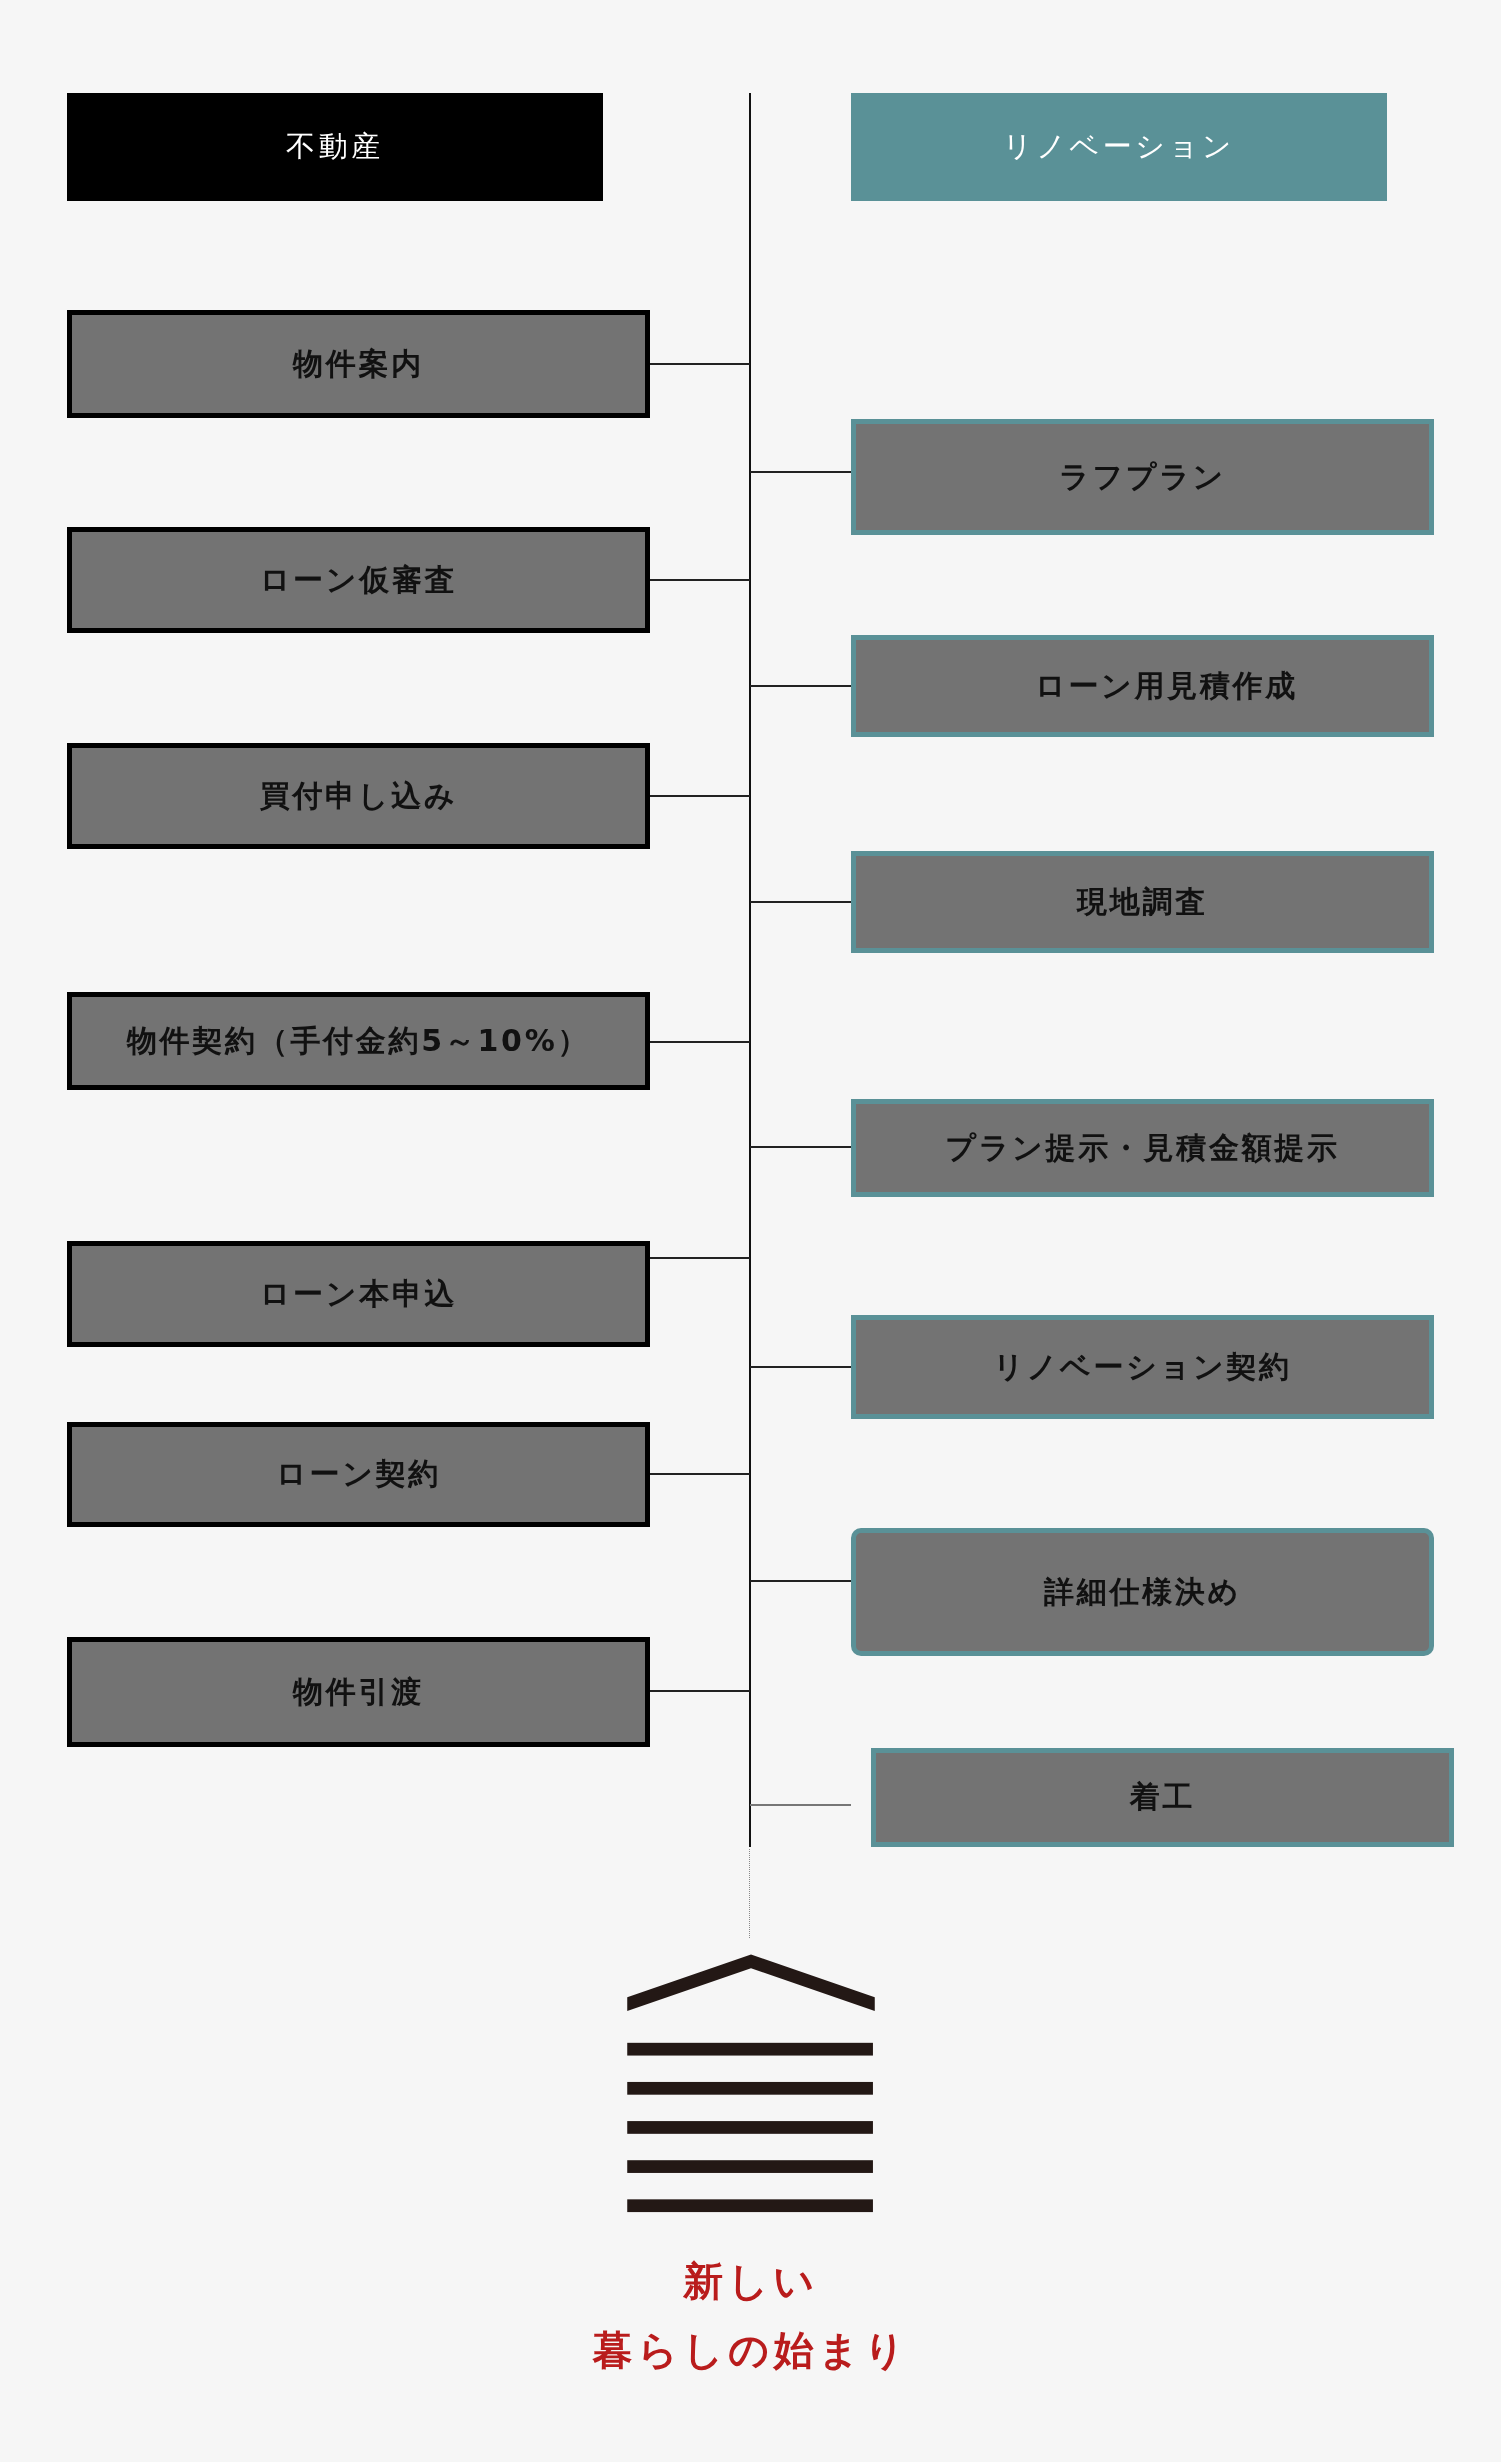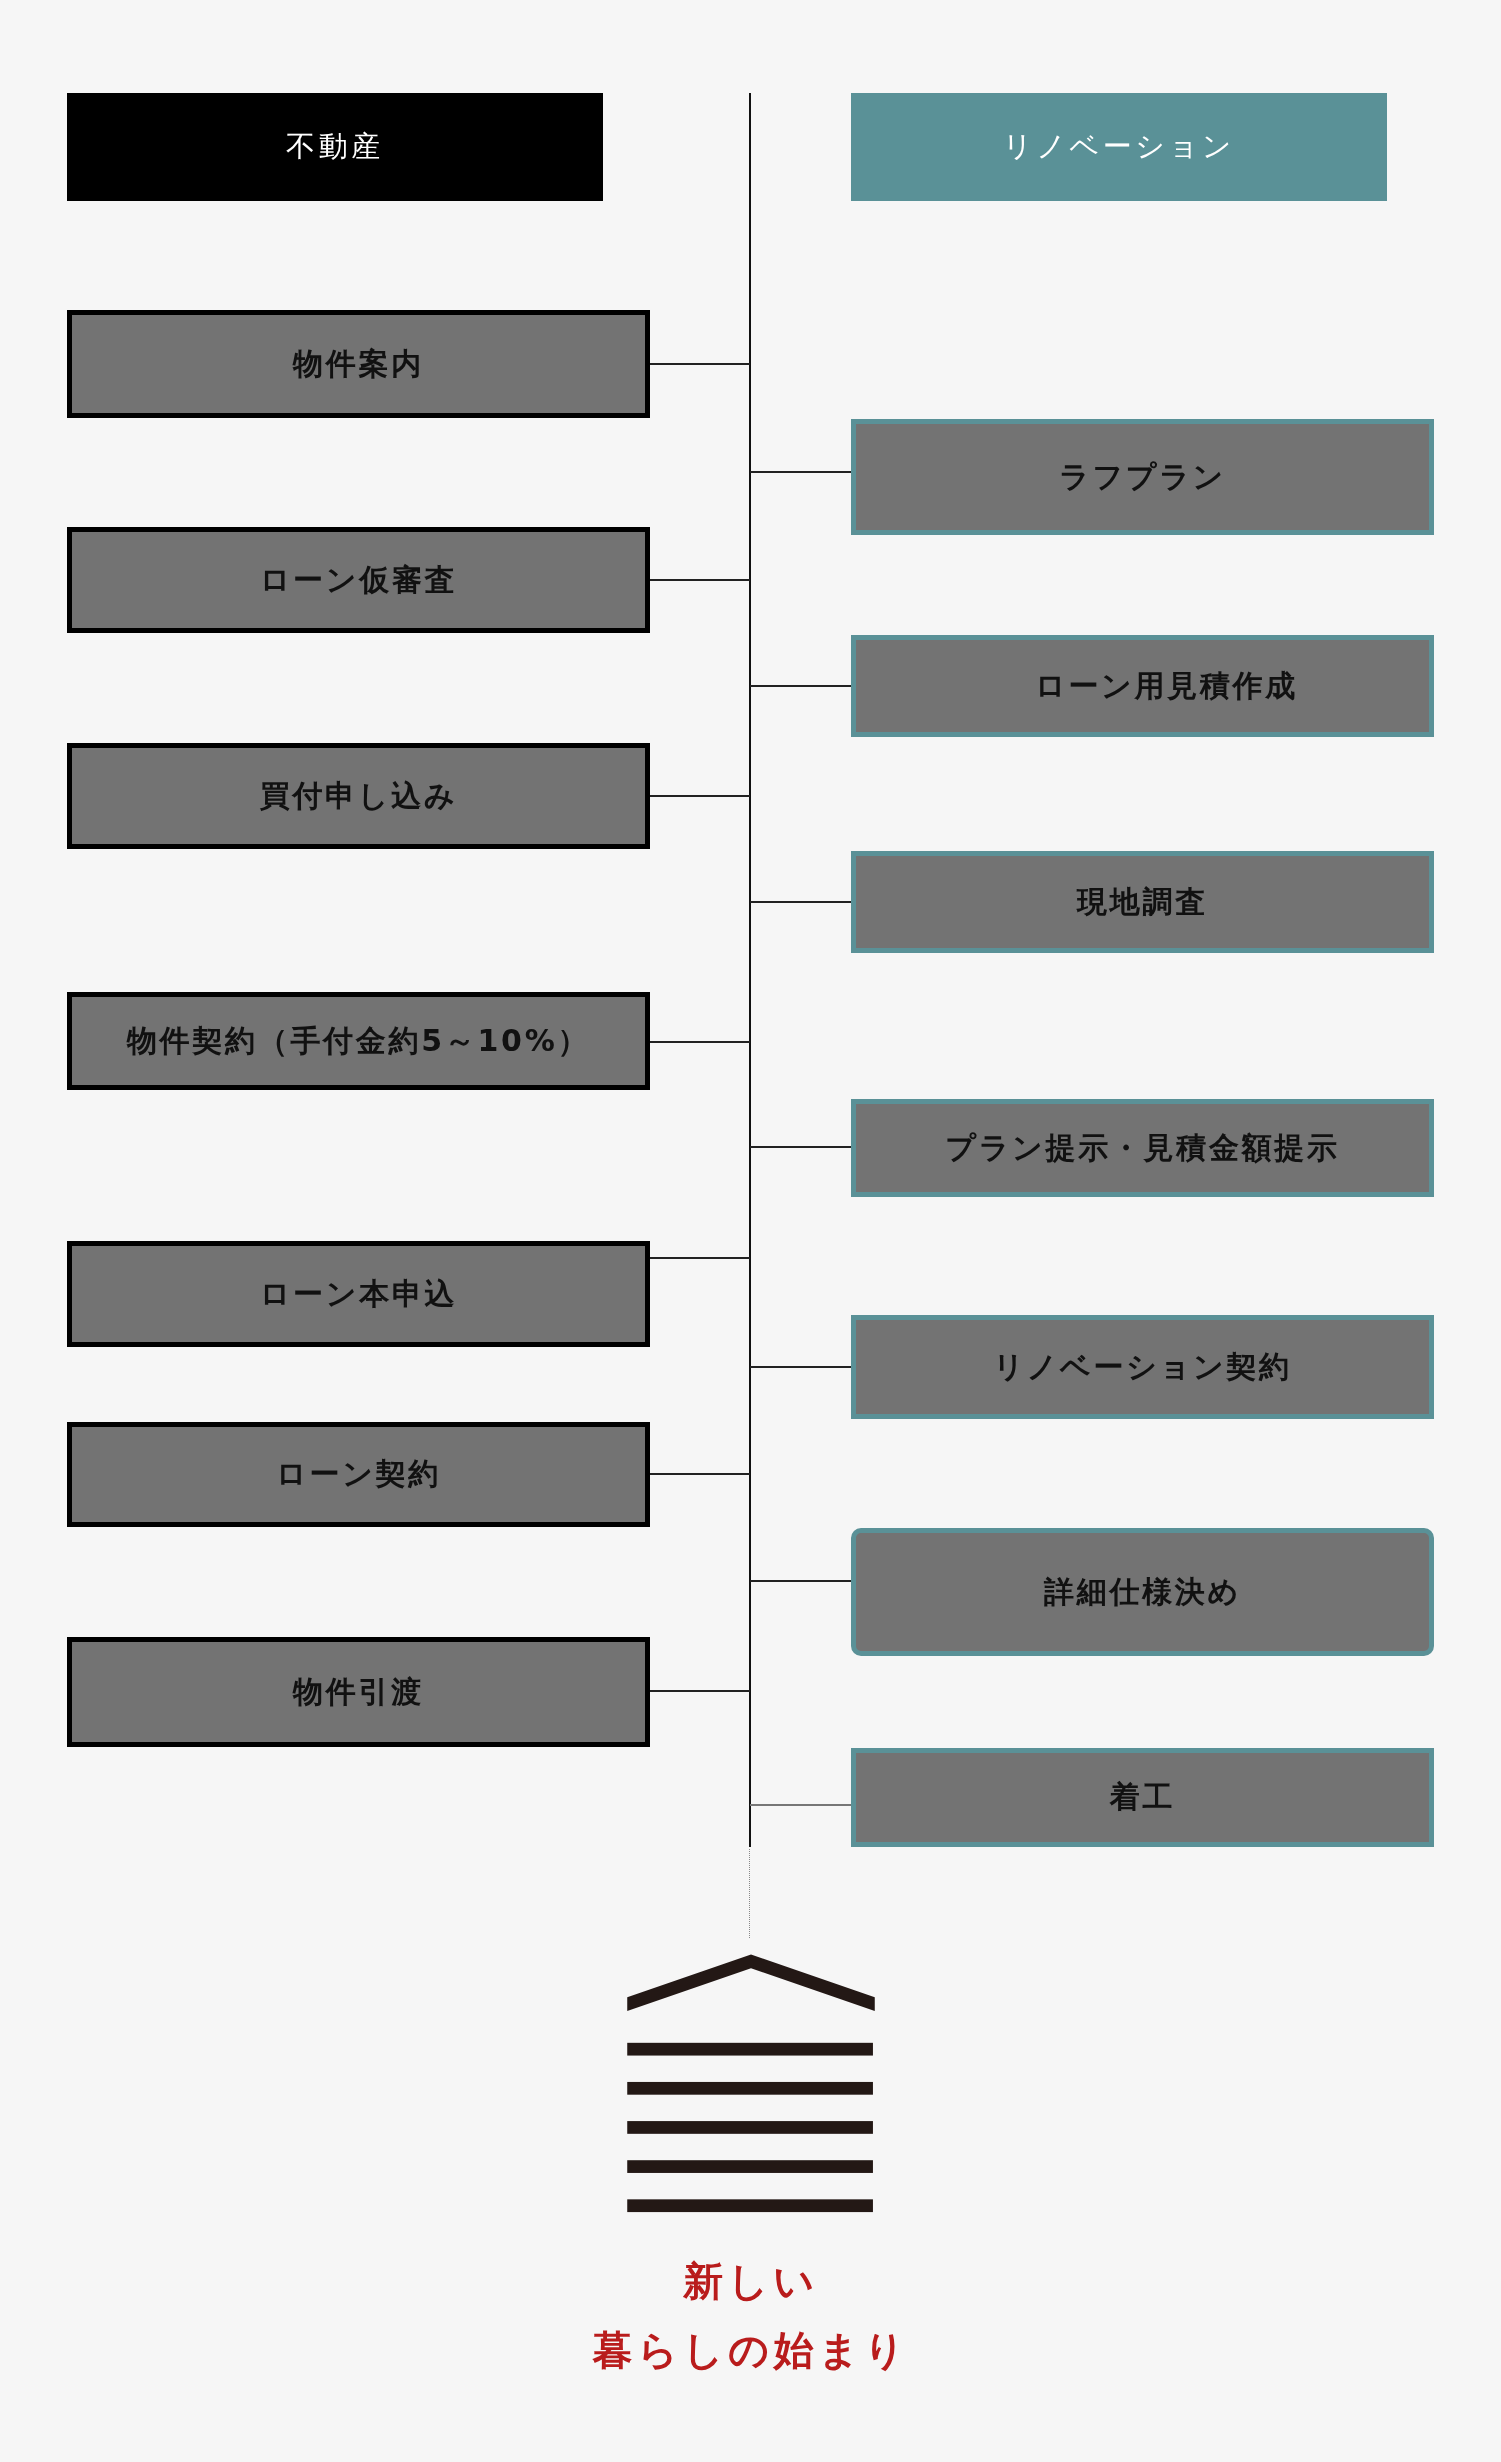--- a/index.html
+++ b/index.html
@@ -116,21 +116,21 @@
 <div class="box right" style="top:1315px;height:104px;">
     <span>リノベーション契約</span>
   </div>
 <div class="conn right" style="top:1366px;"></div>
 
 <div class="box right" style="top:1528px;height:128px;border-radius:10px;">
     <span>詳細仕様決め</span>
   </div>
 <div class="conn right" style="top:1580px;"></div>
 
-<div class="box right" style="top:1748px;height:99px;">
+<div class="box right" style="top:1748px;height:99px;margin-left:20px;">
     <span>着工</span>
   </div>
 <div class="conn right" style="top:1804px;background:#777;"></div>
 
 <div class="house">
   <svg width="248" height="273" viewBox="0 0 272 300" xmlns="http://www.w3.org/2000/svg">
     <polygon points="0,52 136,5 272,52 272,67 136,20 0,67" fill="#231815"></polygon>
     <rect x="0" y="102" width="270" height="14" fill="#231815"></rect>
     <rect x="0" y="145" width="270" height="14" fill="#231815"></rect>
     <rect x="0" y="188" width="270" height="14" fill="#231815"></rect>

